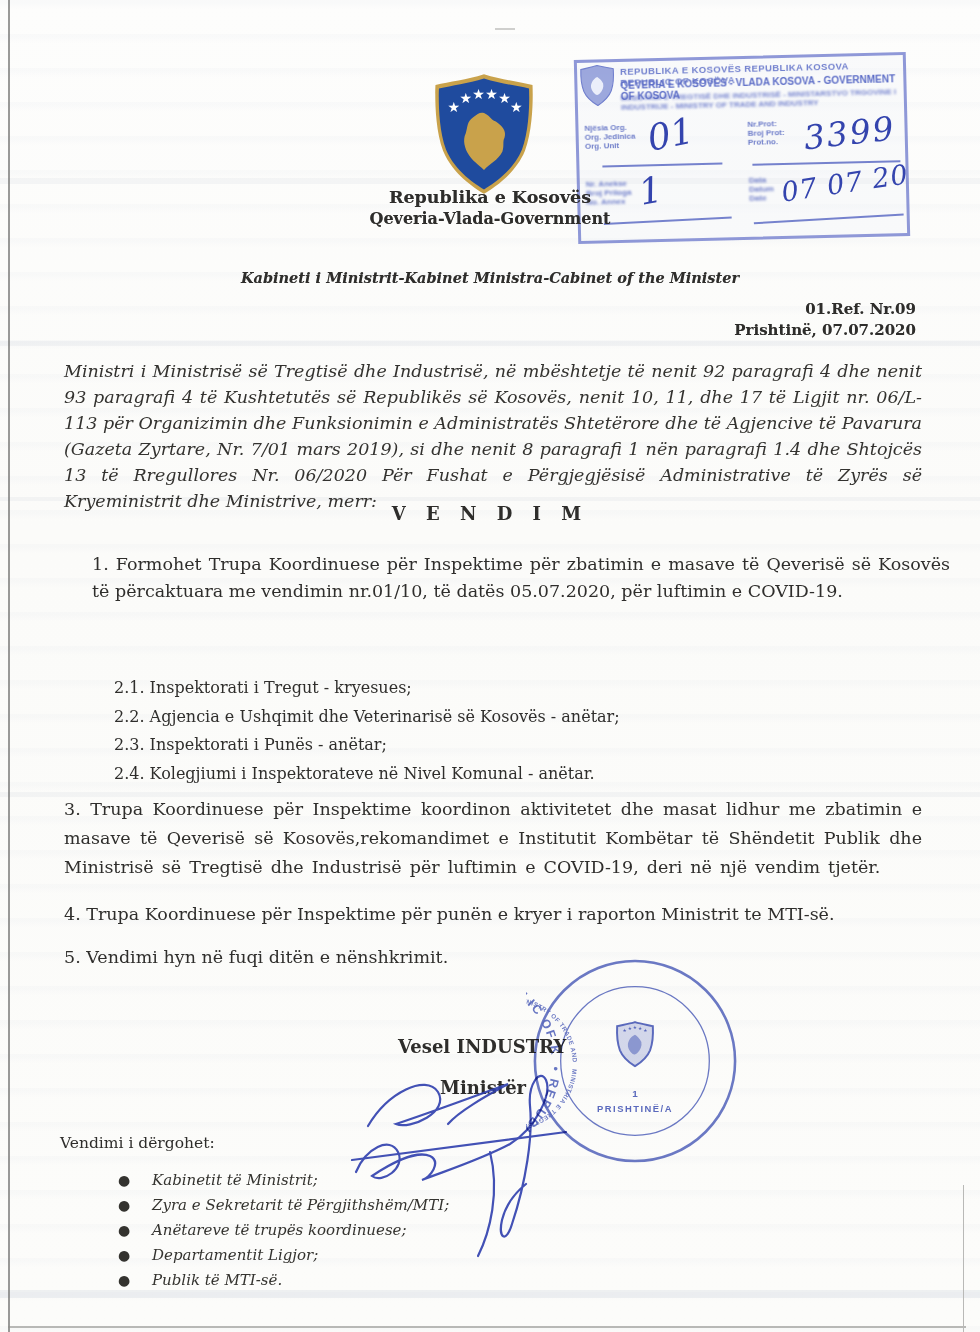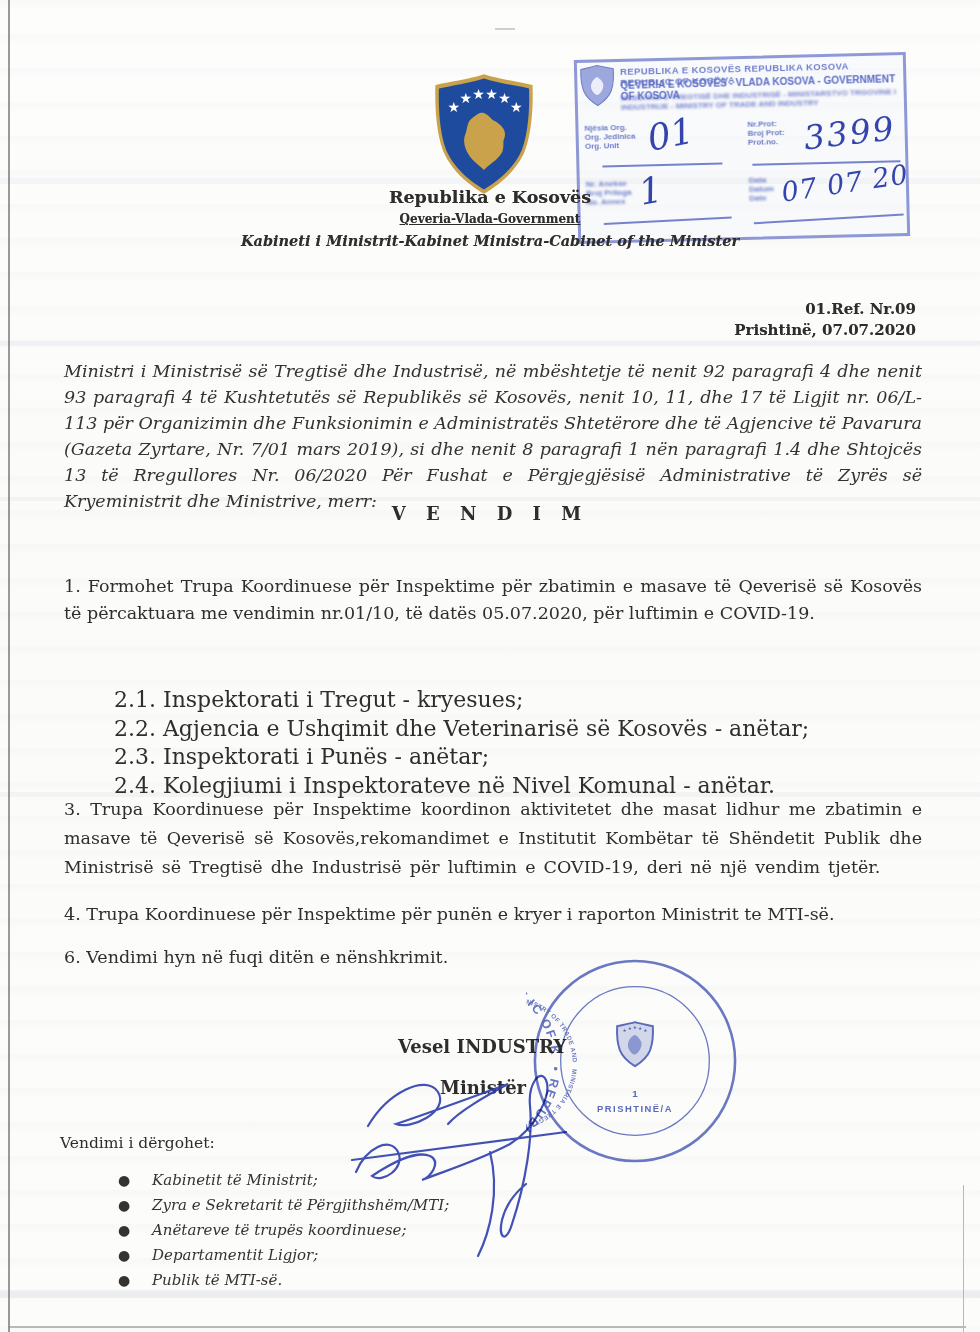--- a/index.html
+++ b/index.html
@@ -35,42 +35,42 @@
     line-height:9px;font-weight:bold;color:#6descape;color:#6d7cc9;filter:blur(.45px);}
   .ps-val{position:absolute;font-style:italic;color:#3444ae;
     font-family:"DejaVu Serif",serif;}
   .ps-line{position:absolute;height:2px;background:rgba(74,90,190,.75);}
 
   
   .hdr{position:absolute;left:0;top:186px;width:980px;text-align:center;
     text-shadow:0 0 .4px rgba(0,0,0,.35);}
   .hdr .h1{font-size:17.5px;font-weight:bold;line-height:22px;}
   .hdr .h2{font-size:17px;font-weight:bold;line-height:22px;}
-  .hdr .h3{font-size:12px;font-weight:bold;line-height:22px;text-decoration:underline;}
+  .hdr .h3{font-size:16px;font-weight:bold;line-height:22px;}
   .hdr .h4{font-size:15px;font-weight:bold;line-height:22px;}
-  .hdr .h5{font-size:14.5px;font-weight:bold;font-style:italic;line-height:22px;}
+  .hdr .h5{font-size:14.5px;font-weight:bold;font-style:italic;line-height:22px;margin-top:37px;}
 
   .refblock{position:absolute;right:64px;top:299px;text-align:right;font-weight:bold;
     font-size:15px;line-height:21px;text-shadow:0 0 .4px rgba(0,0,0,.3);}
 
   .preamble{position:absolute;left:64px;top:358px;width:858px;font-style:italic;
     font-size:17.5px;line-height:26px;text-align:justify;color:#33322f;}
 
   .vendim{position:absolute;left:0;top:503px;width:980px;text-align:center;
     font-weight:bold;font-size:18px;letter-spacing:7px;}
 
   .art{position:absolute;left:64px;width:858px;font-size:17.5px;line-height:27px;
     text-align:justify;color:#2f2e2c;}
-  .art1{top:573px;}
+  .art1{top:551px;margin-left:28px;}
   .art2{top:628px;}
   .art3{top:795px;line-height:29px;word-spacing:2.5px;}
   .art4{top:901px;}
   .art5{top:944px;}
-  .complist{position:absolute;left:114px;top:674px;font-size:22px;line-height:28.5px;
-    color:#2f2e2c;margin-top:12px;}
+  .complist{position:absolute;left:114px;top:674px;font-size:16px;line-height:28.5px;
+    color:#2f2e2c;}
 
   
   .sig-name{position:absolute;left:398px;top:1036px;font-size:18px;font-weight:bold;}
   .sig-title{position:absolute;left:440px;top:1077px;font-size:18px;font-weight:bold;}
   .sig-svg{position:absolute;left:338px;top:1030px;width:270px;height:230px;}
   .rstamp{position:absolute;left:526px;top:950px;width:218px;height:222px;
     mix-blend-mode:multiply;opacity:.93;}
 
   
   .dist-label{position:absolute;left:60px;top:1134px;font-size:15.5px;font-weight:normal;}
@@ -169,21 +169,21 @@
 
   <div class="complist">
     <div>2.1. Inspektorati i Tregut - kryesues;</div>
     <div>2.2. Agjencia e Ushqimit dhe Veterinarisë së Kosovës - anëtar;</div>
     <div>2.3. Inspektorati i Punës - anëtar;</div>
     <div>2.4. Kolegjiumi i Inspektorateve në Nivel Komunal - anëtar.</div>
   </div>
 
   <div class="art art3">3. Trupa Koordinuese për Inspektime koordinon aktivitetet dhe masat lidhur me zbatimin e masave të Qeverisë së Kosovës,rekomandimet e Institutit Kombëtar të Shëndetit Publik dhe Ministrisë së Tregtisë dhe Industrisë për luftimin e COVID-19, deri në një vendim tjetër.</div>
   <div class="art art4">4. Trupa Koordinuese për Inspektime për punën e kryer i raporton Ministrit te MTI-së.</div>
-  <div class="art art5">6. Vendimi hyn në fuqi ditën e nënshkrimit.</div>
+  <div class="art art5">5. Vendimi hyn në fuqi ditën e nënshkrimit.</div>
 
   <div class="sig-name">Vesel INDUSTRY</div>
   <div class="sig-title">Ministër</div>
 
   <svg class="sig-svg" viewBox="0 0 270 230">
     <g fill="none" stroke="#2f3fae" stroke-width="2.2" stroke-linecap="round" opacity="0.9">
       <path d="M30 96 C50 62 88 44 100 62 C112 82 72 100 58 94 C82 86 132 68 170 54 C152 64 122 80 110 94"></path>
       <path d="M18 142 C28 118 52 106 60 122 C68 138 44 154 34 146 C52 134 78 120 92 126 C104 132 92 148 84 150 C104 142 142 130 172 114 C198 98 214 64 208 50 C202 38 190 54 192 76 C195 106 188 152 174 194 C168 214 160 208 164 190 C168 174 178 162 188 154"></path>
       <path d="M14 130 L228 102"></path>
       <path d="M152 122 C162 162 152 202 140 226"></path>

